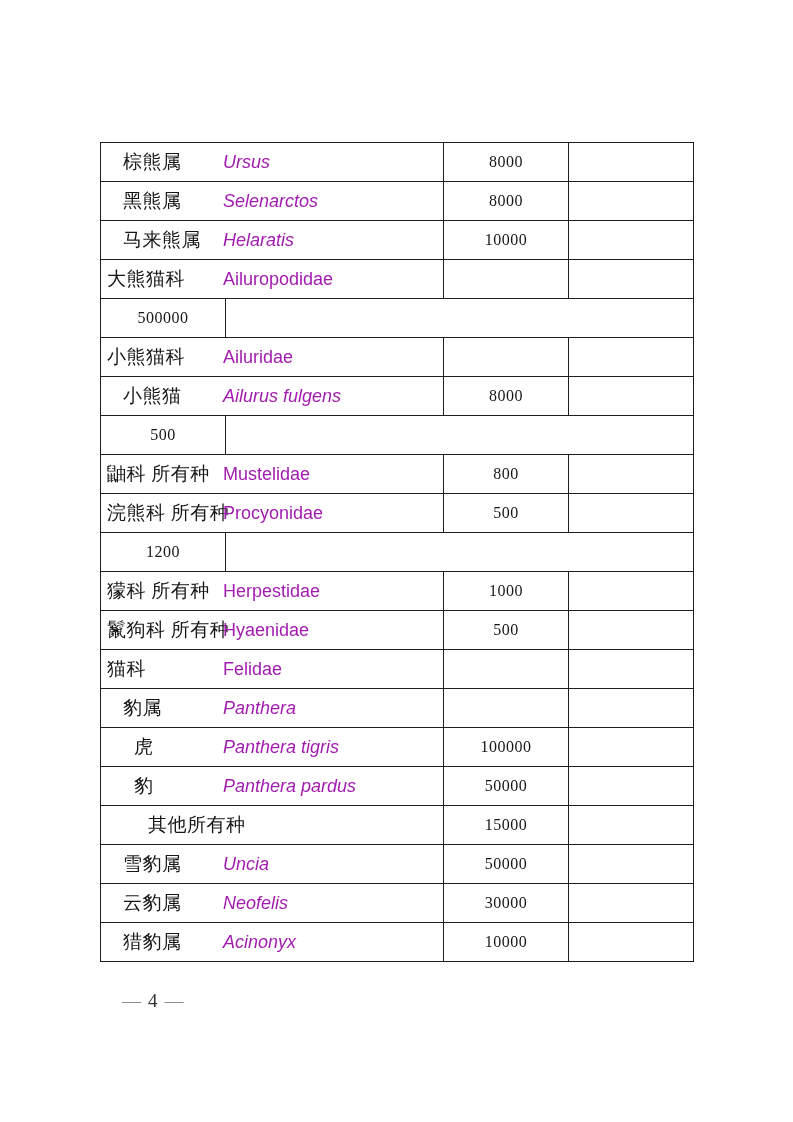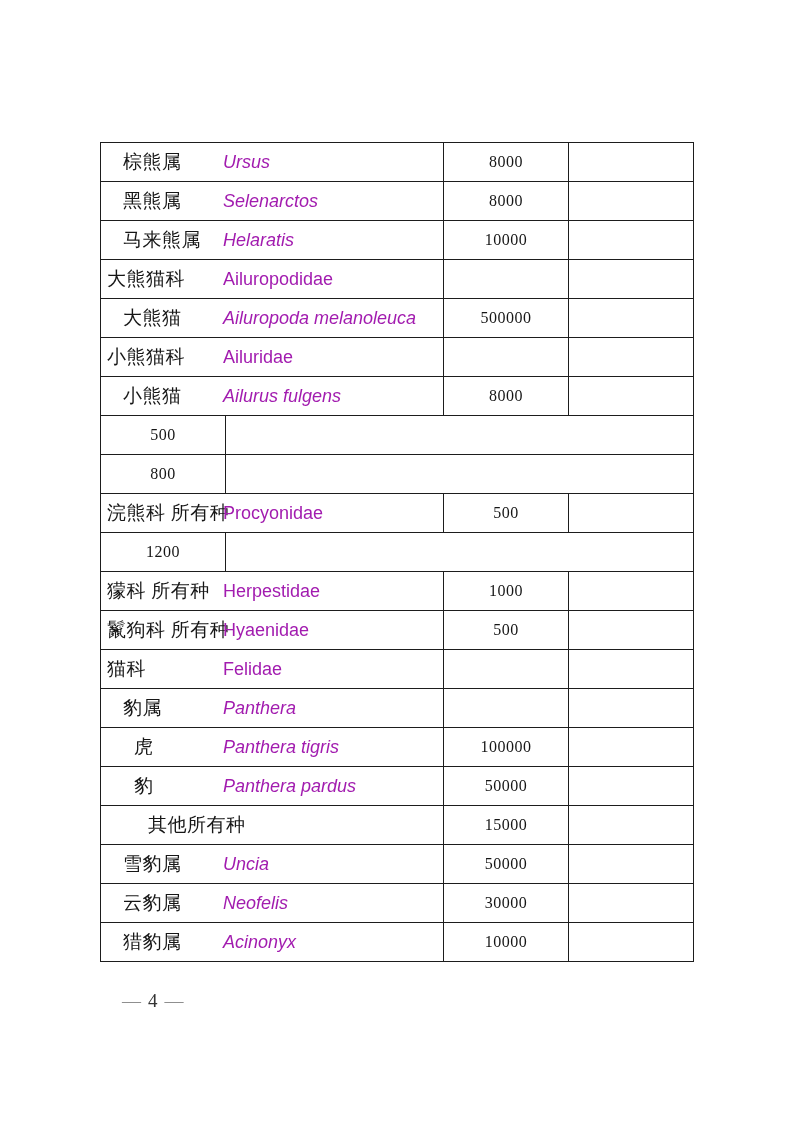--- a/index.html
+++ b/index.html
@@ -132,24 +132,20 @@
       </div>
       <div class="t-row">
         <div class="cell cell-name">
           <span class="cn-name ind-0">大熊猫科</span>
           <span class="latin-name">Ailuropodidae</span>
         </div>
         <div class="cell cell-count"></div>
         <div class="cell cell-empty"></div>
       </div>
       <div class="t-row">
-        <div class="cell cell-name">
-          <span class="cn-name ind-1">大熊猫</span>
-          <span class="latin-name latin-italic">Ailuropoda melanoleuca</span>
-        </div>
         <div class="cell cell-count">500000</div>
         <div class="cell cell-empty"></div>
       </div>
       <div class="t-row">
         <div class="cell cell-name">
           <span class="cn-name ind-0">小熊猫科</span>
           <span class="latin-name">Ailuridae</span>
         </div>
         <div class="cell cell-count"></div>
         <div class="cell cell-empty"></div>
@@ -160,20 +156,24 @@
           <span class="latin-name latin-italic">Ailurus fulgens</span>
         </div>
         <div class="cell cell-count">8000</div>
         <div class="cell cell-empty"></div>
       </div>
       <div class="t-row">
         <div class="cell cell-count">500</div>
         <div class="cell cell-empty"></div>
       </div>
       <div class="t-row">
+        <div class="cell cell-name">
+          <span class="cn-name ind-0">鼬科 所有种</span>
+          <span class="latin-name">Mustelidae</span>
+        </div>
         <div class="cell cell-count">800</div>
         <div class="cell cell-empty"></div>
       </div>
       <div class="t-row">
         <div class="cell cell-name">
           <span class="cn-name ind-0">浣熊科 所有种</span>
           <span class="latin-name">Procyonidae</span>
         </div>
         <div class="cell cell-count">500</div>
         <div class="cell cell-empty"></div>

